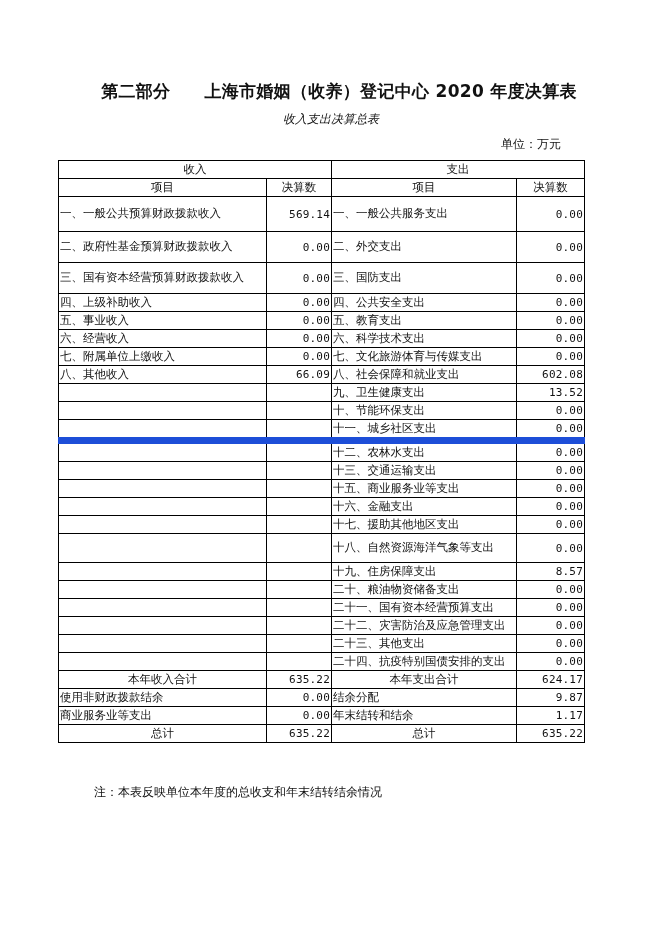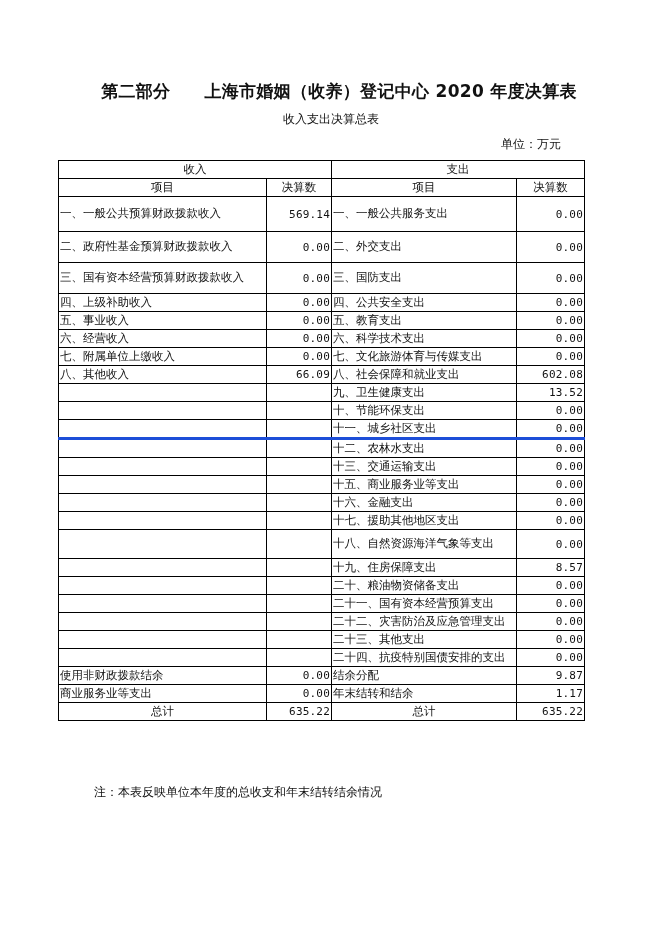--- a/index.html
+++ b/index.html
@@ -1,33 +1,33 @@
 <!DOCTYPE html>
 <html><head>
 <meta charset="utf-8">
 <style>
   html, body { margin: 0; padding: 0; background: #ffffff; }
   body { width: 662px; height: 936px; position: relative; overflow: hidden;
          font-family: "DejaVu Serif", "Liberation Serif", serif; color: #111; }
   .title { position: absolute; left: 8px; width: 662px; top: 80px; text-align: center;
            font-family: "DejaVu Sans", "Liberation Sans", sans-serif; font-size: 17px; font-weight: bold; letter-spacing: 0.3px; }
   .title .part { margin-right: 34px; }
-  .subtitle { position: absolute; left: 0; width: 662px; top: 111px; text-align: center; font-size: 12px; }
+  .subtitle { position: absolute; left: 0; width: 662px; top: 111px; text-align: center; font-size: 12px; font-style: italic; }
   .unit { position: absolute; right: 101px; top: 136px; font-size: 12px; }
   table.budget { position: absolute; left: 58px; top: 160px; border-collapse: collapse;
                  table-layout: fixed; width: 526px; font-size: 11.5px; }
   table.budget td { border: 1px solid #000; padding: 0 1px; white-space: nowrap; overflow: hidden; line-height: 1; }
   col.c1 { width: 208px; } col.c2 { width: 65px; } col.c3 { width: 185px; } col.c4 { width: 68px; }
   .center { text-align: center; }
   .num { text-align: right; font-family: "DejaVu Sans Mono", "Liberation Mono", monospace; font-size: 11px; letter-spacing: 0.2px; }
   tr.h19 td { height: 17px; }
   tr.h36 td { height: 34px; }
   tr.h32 td { height: 30px; }
   tr.h30 td { height: 28px; margin-left: 32px; }
-  tr.thick td { border-top: 3px solid #1d4ed8; }
+  tr.thick td { border-top: 7px solid #1d4ed8; }
   .note { position: absolute; left: 94px; top: 784px; font-size: 12px; }
 </style>
 </head>
 <body>
 
 <div class="title">
   <span class="part">第二部分</span><span>上海市婚姻（收养）登记中心 2020 年度决算表</span>
 </div>
 <div class="subtitle">收入支出决算总表</div>
 <div class="unit">单位：万元</div>
@@ -182,20 +182,26 @@
     <td>二十三、其他支出</td>
     <td class="num">0.00</td>
   </tr>
   <tr class="h19">
     <td></td>
     <td class="num"></td>
     <td>二十四、抗疫特别国债安排的支出</td>
     <td class="num">0.00</td>
   </tr>
   <tr class="h19">
+    <td class="center">本年收入合计</td>
+    <td class="num">635.22</td>
+    <td class="center">本年支出合计</td>
+    <td class="num">624.17</td>
+  </tr>
+  <tr class="h19">
     <td>使用非财政拨款结余</td>
     <td class="num">0.00</td>
     <td>结余分配</td>
     <td class="num">9.87</td>
   </tr>
   <tr class="h19">
     <td>商业服务业等支出</td>
     <td class="num">0.00</td>
     <td>年末结转和结余</td>
     <td class="num">1.17</td>

